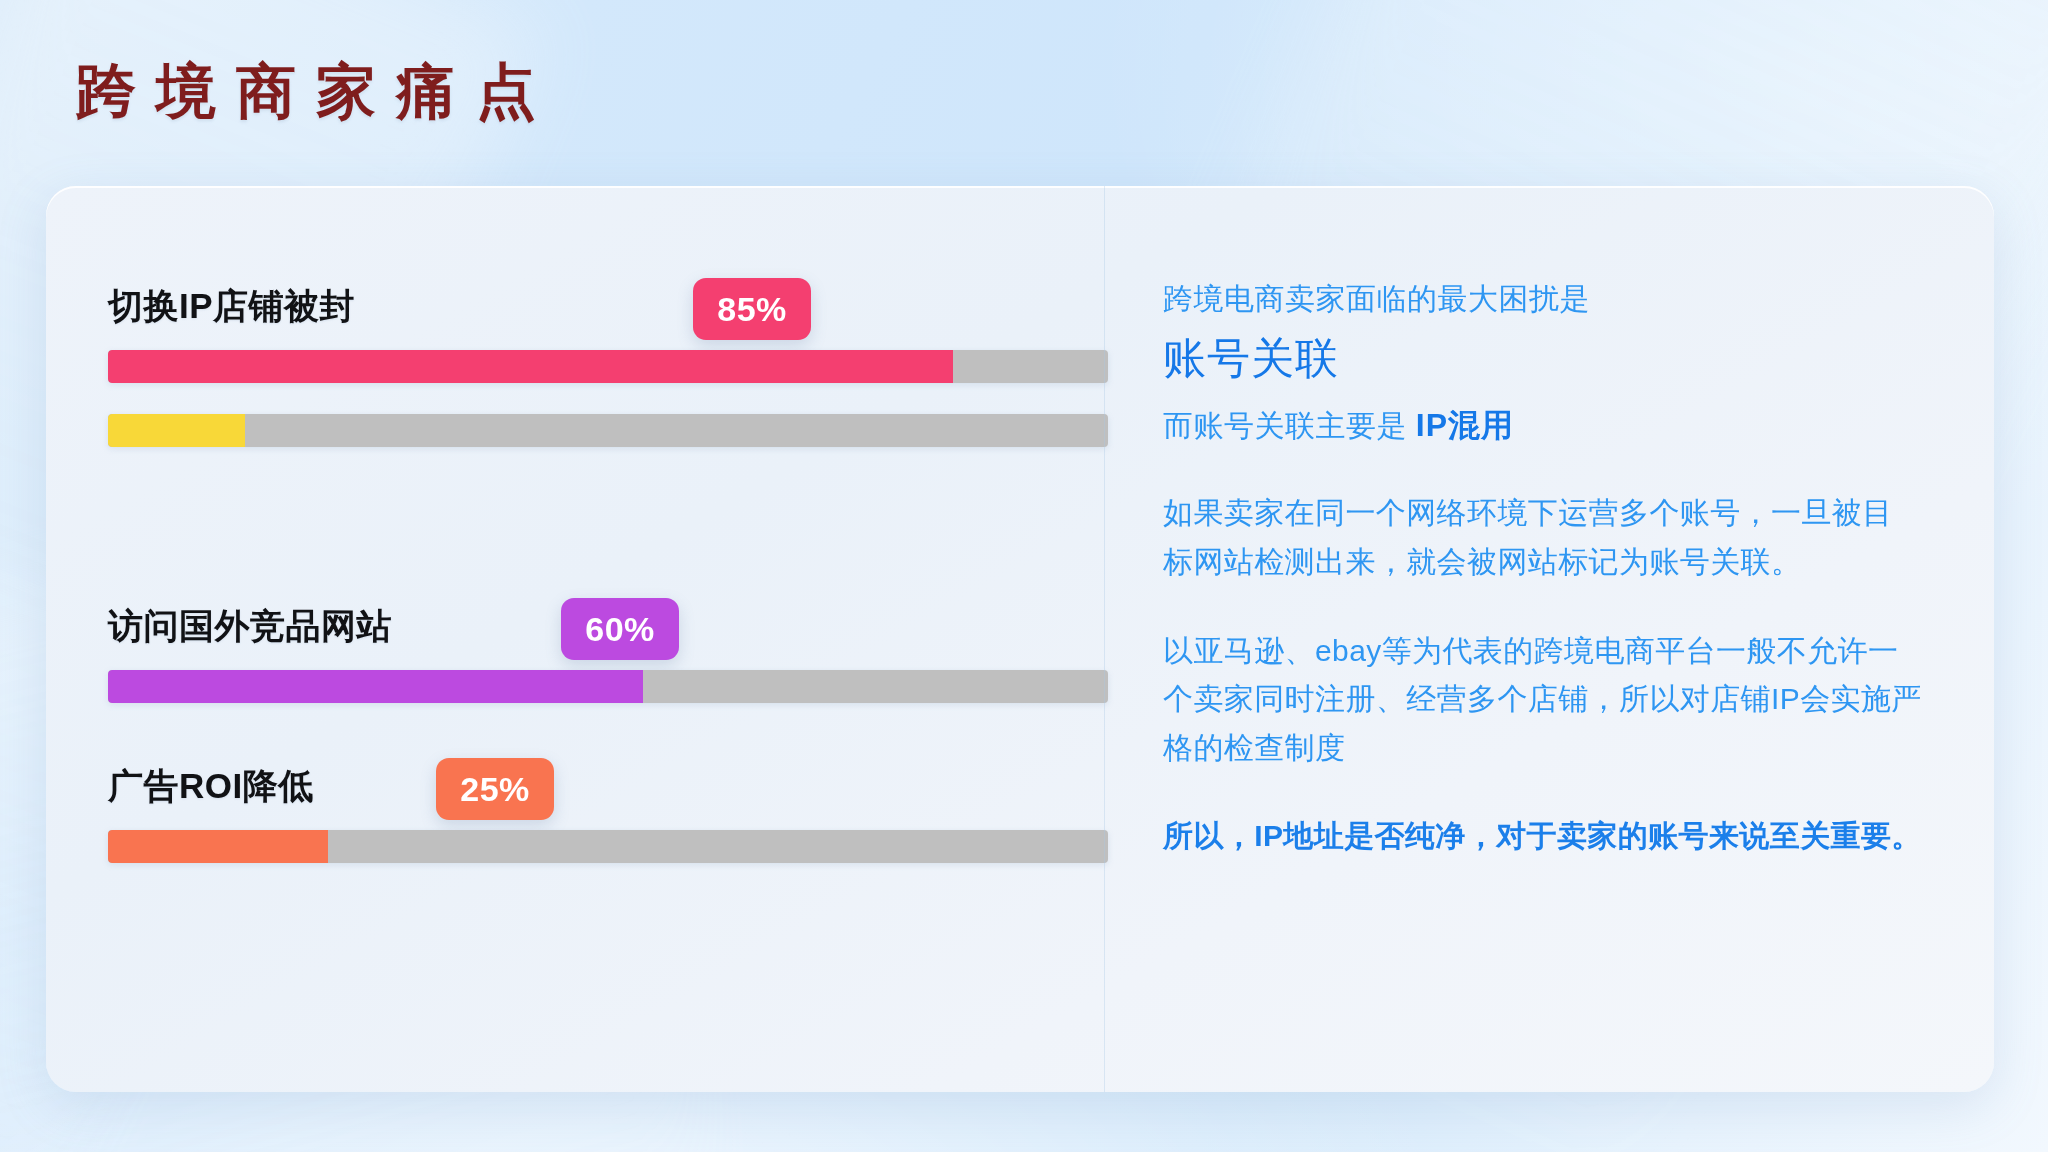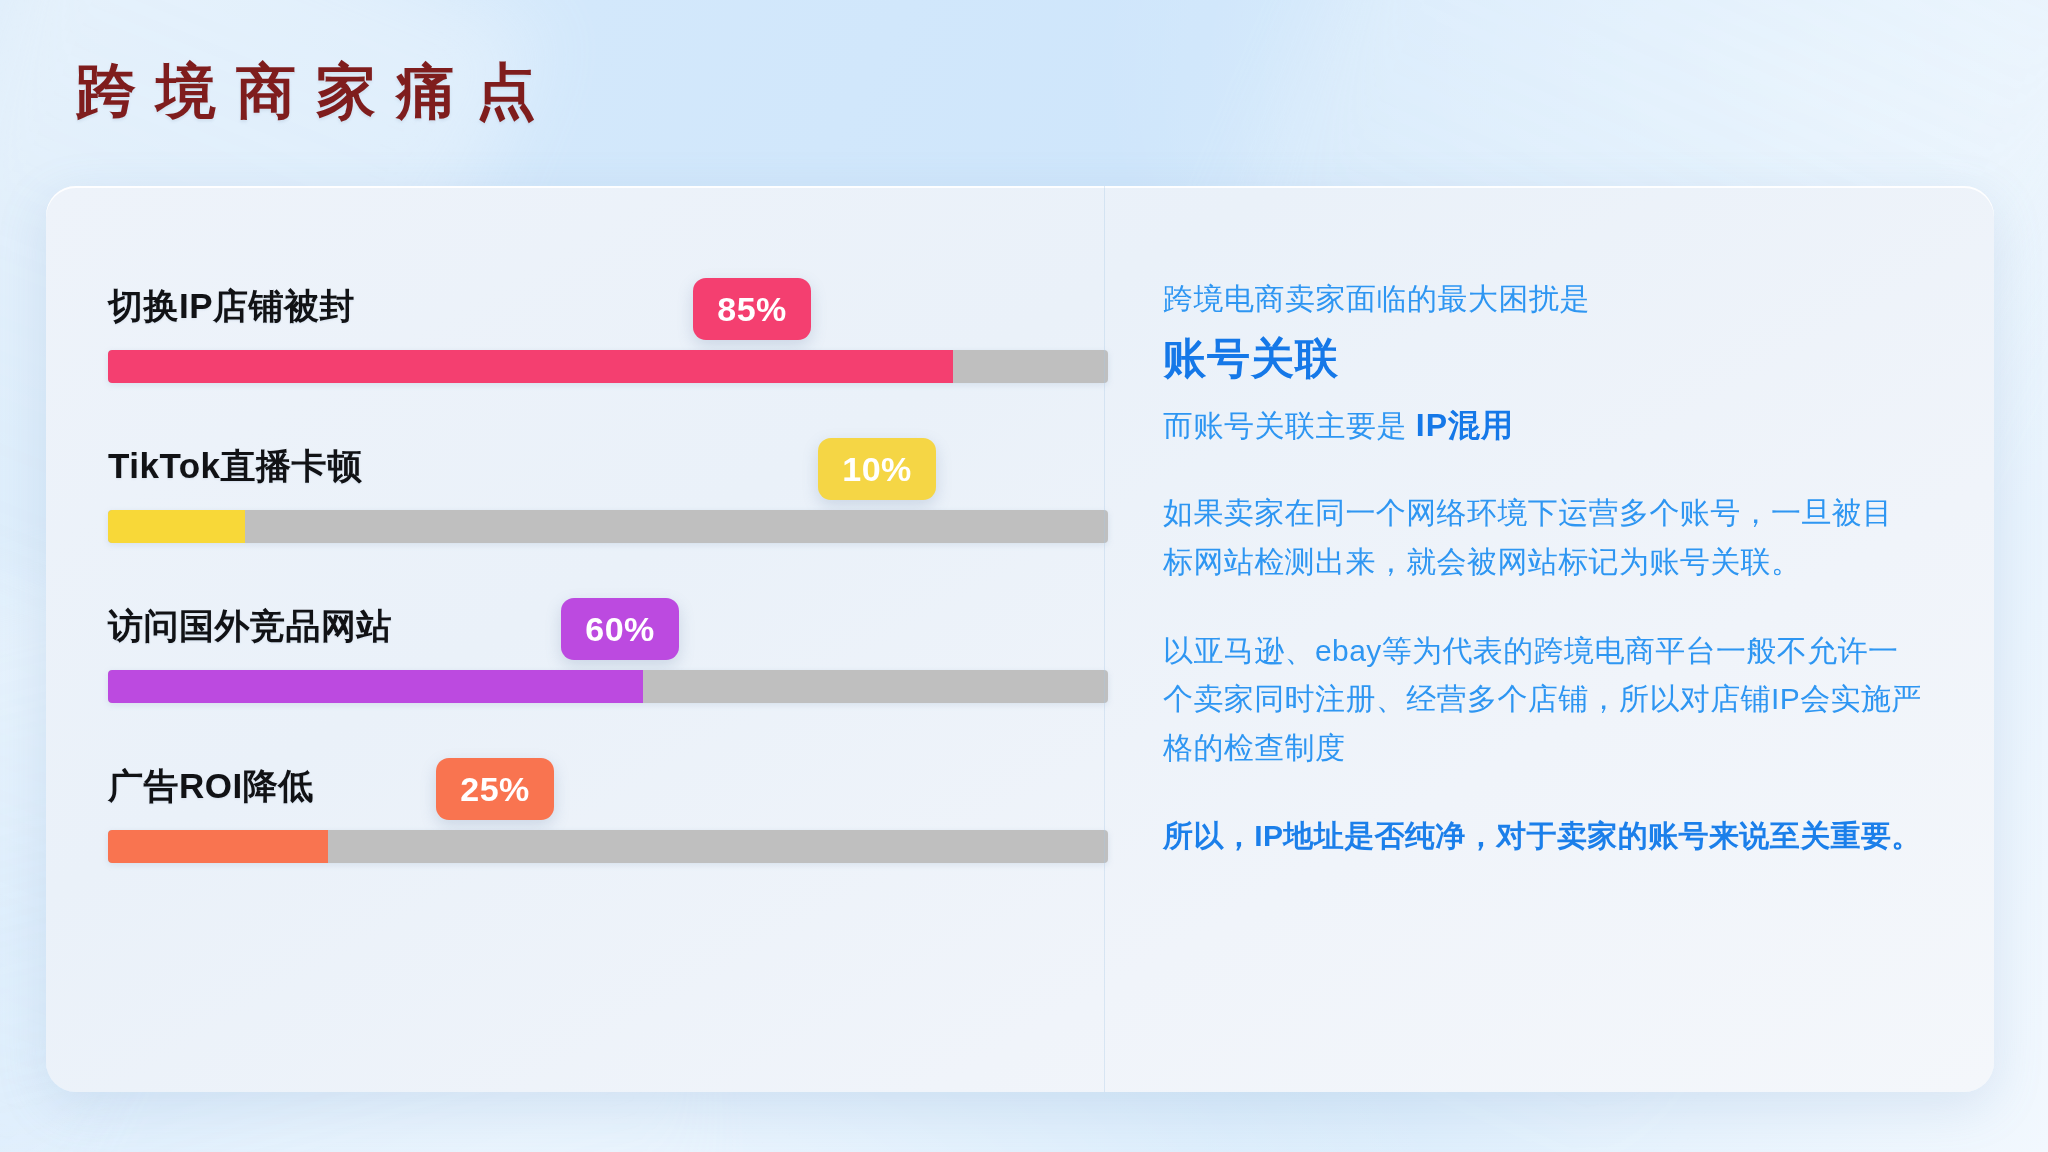--- a/index.html
+++ b/index.html
@@ -73,21 +73,21 @@
     box-shadow:0 2px 6px rgba(120,150,185,.18);
     overflow:hidden;
   }
   .bar-fill {
     position:absolute; left:0; top:0; height:100%;
     border-radius:4px 0 0 4px;
   }
 
   
   .rt-lead   { font-size:30px; color:#2e96f2; line-height:1.5; letter-spacing:.5px;margin-top:40px; }
-  .rt-strong { font-size:43px; font-weight:700; color:#1578e8; line-height:1.45;
+  .rt-strong { font-size:43px; font-weight:400; color:#1578e8; line-height:1.45;
                letter-spacing:1px; margin-top:6px; }
   .rt-sub    { font-size:30px; color:#2e96f2; line-height:1.5; margin-top:12px;
                letter-spacing:.5px; }
   .rt-sub b  { font-size:32px; font-weight:900; color:#1578e8; letter-spacing:1px; }
   .rt-para   { font-size:30px; color:#2e96f2; line-height:1.62; letter-spacing:.4px;
                margin-top:40px; max-width:770px; }
   .rt-para.bold { font-weight:900; color:#1b7fea; }
 </style>
 </head>
 <body>
@@ -105,24 +105,20 @@
         <div class="bar-row">
           <div class="bar-head">
             <div class="bar-label">切换IP店铺被封</div>
             <div class="bar-badge" style="background: rgb(244, 63, 112); left: 585px;">85%</div>
           </div>
           <div class="bar-track" style="background: rgb(191, 191, 191);">
             <div class="bar-fill" style="width: 84.5%; background: rgb(244, 63, 112);"></div>
           </div>
         </div>
         <div class="bar-row">
-          <div class="bar-head">
-            <div class="bar-label">TikTok直播卡顿</div>
-            <div class="bar-badge" style="background: rgb(245, 214, 69); left: 710px;">10%</div>
-          </div>
           <div class="bar-track" style="background: rgb(191, 191, 191);">
             <div class="bar-fill" style="width: 13.7%; background: rgb(248, 216, 56);"></div>
           </div>
         </div>
         <div class="bar-row">
           <div class="bar-head">
             <div class="bar-label">访问国外竞品网站</div>
             <div class="bar-badge" style="background: rgb(188, 74, 224); left: 453px;">60%</div>
           </div>
           <div class="bar-track" style="background: rgb(191, 191, 191);">

